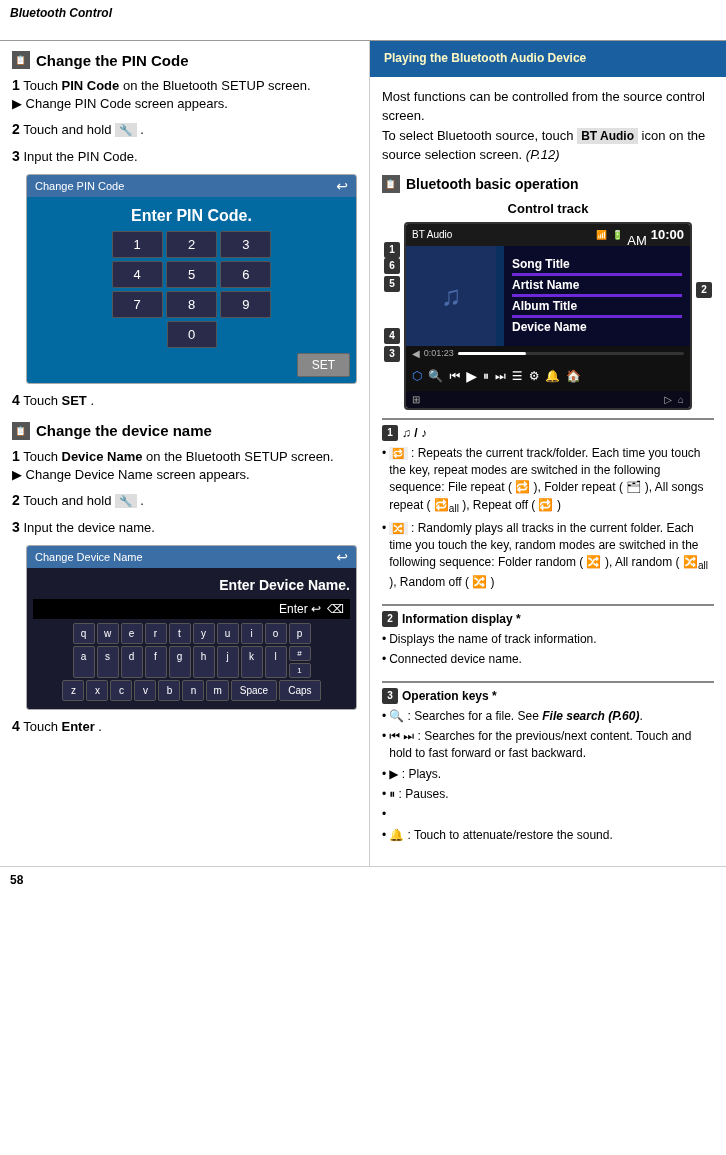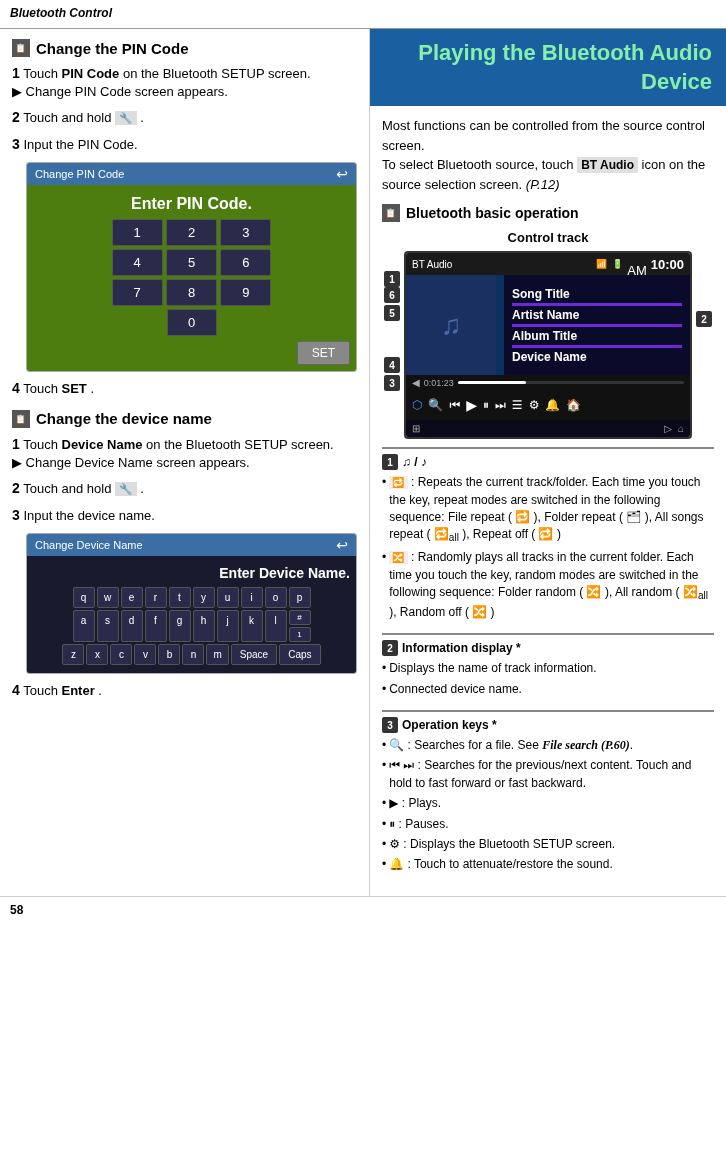--- a/index.html
+++ b/index.html
@@ -8,21 +8,21 @@
       min-height: 1155px;
       font-family: Arial, sans-serif;
       font-size: 13px;
       background: #fff;
       color: #000;
     }
     .page-header {
       font-size: 12px;
       font-style: italic;
       font-weight: bold;
-      padding: 6px 10px 8px 10px;
+      padding: 6px 10px 20px 10px;
       border-bottom: 1px solid #999;
     }
     .two-col {
       display: flex;
       width: 100%;
     }
     .left-col {
       width: 370px;
       padding: 10px 12px;
       border-right: 1px solid #ccc;
@@ -84,21 +84,21 @@
     .screen-header {
       background: #3a6ea5;
       color: white;
       font-size: 11px;
       padding: 3px 8px;
       display: flex;
       justify-content: space-between;
       align-items: center;
     }
     .screen-body {
-      background: #4d7c0f;
+      background: #0369a1;
       color: white;
       padding: 6px;
     }
     .pin-prompt {
       font-size: 16px;
       font-weight: bold;
       color: white;
       text-align: center;
       padding: 4px 0 6px;
     }
@@ -174,26 +174,25 @@
       min-width: 22px;
       text-align: center;
     }
     .kb-key-wide {
       padding: 4px 8px;
     }
 
     
     .right-header {
       background: #1a5fa0;
-      color: #86efac;
-      font-size: 22px;
+      color: #fef9c3;
+      font-size: 12px;
       font-weight: bold;
       padding: 10px 14px;
       line-height: 1.3;
-      text-align: right;
     }
     .right-content {
       padding: 10px 12px;
     }
     .right-intro {
       font-size: 13px;
       line-height: 1.5;
       margin-bottom: 10px;
     }
     .bt-audio-inline {
@@ -306,21 +305,21 @@
       margin-bottom: 4px;
     }
     .info-bullet {
       font-size: 12px;
       line-height: 1.45;
       margin-bottom: 3px;
       display: flex;
       gap: 3px;
     }
     .bullet-dot { flex-shrink: 0; }
-    .bold-inline { font-weight: bold; font-family: Liberation Serif, serif; }
+    .bold-inline { font-weight: bold; }
     .italic-inline { font-style: italic; }
     .page-num {
       font-size: 12px;
       font-weight: bold;
       padding: 6px 10px;
       border-top: 1px solid #ccc;
     }
   </style>
 </head>
 <body>
@@ -409,20 +408,27 @@
       <span class="step-text"> Input the device name.</span>
     </div>
 
     <div class="screen-mockup">
       <div class="screen-header">
         <span>Change Device Name</span>
         <span style="font-size:14px;">↩</span>
       </div>
       <div class="keyboard-screen">
         <div class="keyboard-prompt">Enter Device Name.</div>
+        <div class="keyboard-input-row">
+          <span></span>
+          <span style="display:flex;gap:6px;">
+            <span>Enter ↩</span>
+            <span>⌫</span>
+          </span>
+        </div>
         <div class="kb-row">
           <div class="kb-key">q</div>
           <div class="kb-key">w</div>
           <div class="kb-key">e</div>
           <div class="kb-key">r</div>
           <div class="kb-key">t</div>
           <div class="kb-key">y</div>
           <div class="kb-key">u</div>
           <div class="kb-key">i</div>
           <div class="kb-key">o</div>
@@ -597,21 +603,20 @@
         <div class="info-bullet">
           <span class="bullet-dot">•</span>
           <span>▶ : Plays.</span>
         </div>
         <div class="info-bullet">
           <span class="bullet-dot">•</span>
           <span>⏸ : Pauses.</span>
         </div>
         <div class="info-bullet">
           <span class="bullet-dot">•</span>
-          <span>⚙ : Displays the Bluetooth SETUP screen.</span>
         </div>
         <div class="info-bullet">
           <span class="bullet-dot">•</span>
           <span>🔔 : Touch to attenuate/restore the sound.</span>
         </div>
       </div>
 
     </div>
   </div>
 </div>

